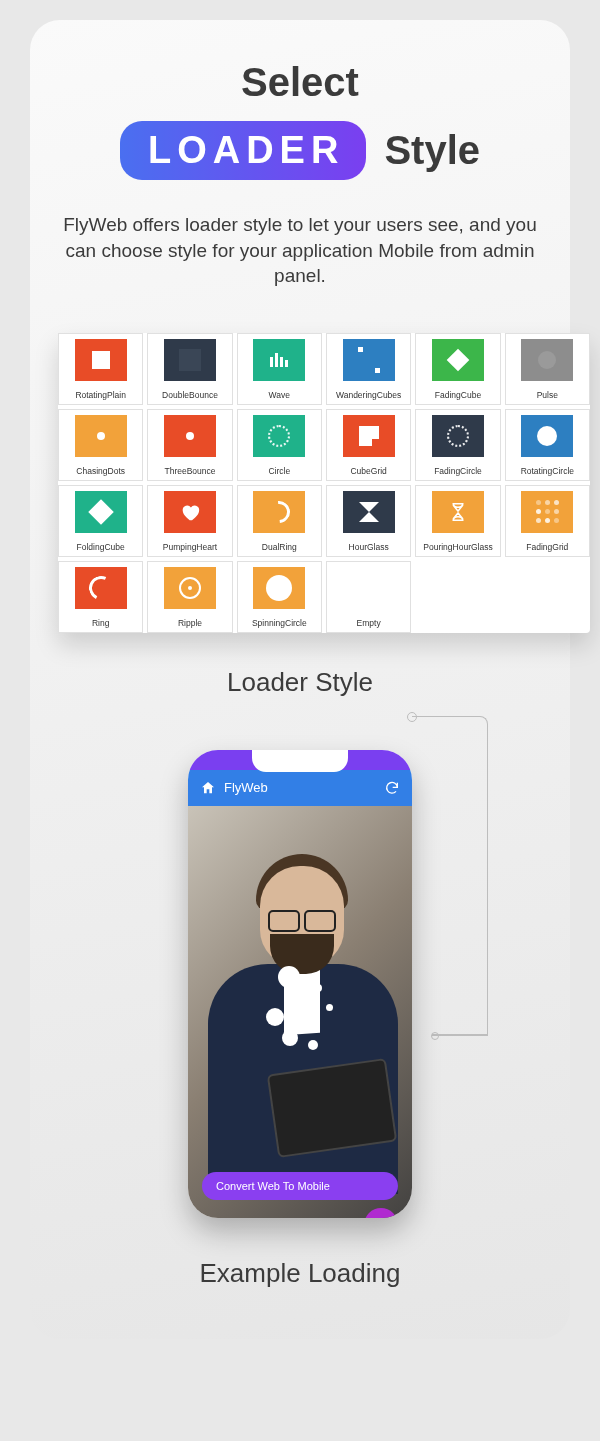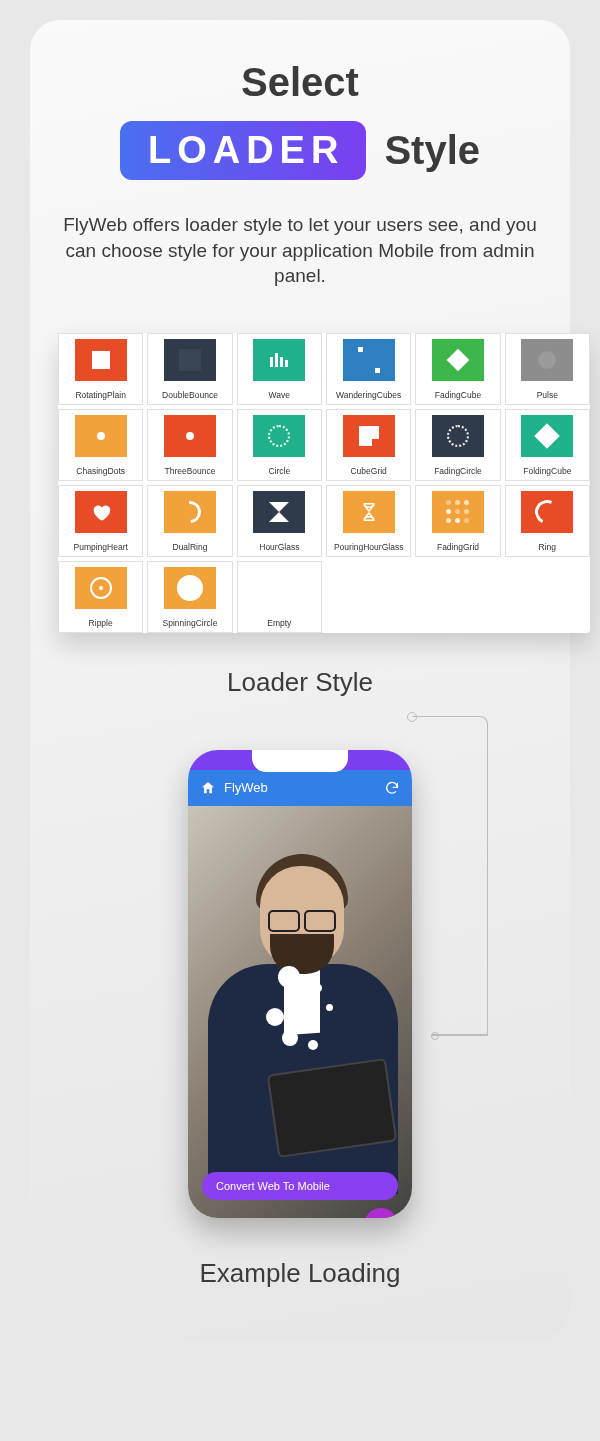--- a/index.html
+++ b/index.html
@@ -33,21 +33,21 @@
     gap: 18px;
     margin-bottom: 32px;
   }
   .pill {
     background: linear-gradient(90deg, #4a6ff0 0%, #7a3ff0 100%);
     color: #fff;
     font-size: 38px;
     font-weight: 800;
     letter-spacing: 6px;
     padding: 8px 22px 8px 28px;
-    border-radius: 12px;
+    border-radius: 22px;
   }
   .title2 {
     font-size: 40px;
     font-weight: 600;
     color: #3b3b3b;
   }
   .desc {
     font-size: 19px;
     color: #3b3b3b;
     line-height: 1.35;
@@ -416,20 +416,30 @@
       </div>
       <div class="cell">
         <div class="swatch">
           <div class="inner" style="width: 52px; height: 42px; background: rgb(47, 58, 74); display: flex; align-items: center; justify-content: center;">
             <div class="inner" style="width:42px;height:42px;display:flex;align-items:center;justify-content:center;">
               <div style="width:22px;height:22px;border-radius:50%;border:2px dotted rgba(255,255,255,0.9)"></div>
             </div>
           </div>
         </div>
         <div class="lbl">FadingCircle</div>
+      </div>
+      <div class="cell">
+        <div class="swatch">
+          <div class="inner" style="width: 52px; height: 42px; background: rgb(45, 127, 193); display: flex; align-items: center; justify-content: center;">
+            <div class="inner" style="width:42px;height:42px;display:flex;align-items:center;justify-content:center;">
+              <div style="width:20px;height:20px;border-radius:50%;background:#fff"></div>
+            </div>
+          </div>
+        </div>
+        <div class="lbl">RotatingCircle</div>
       </div>
       <div class="cell">
         <div class="swatch">
           <div class="inner" style="width: 52px; height: 42px; background: rgb(31, 178, 138); display: flex; align-items: center; justify-content: center;">
             <div class="inner" style="width:42px;height:42px;display:flex;align-items:center;justify-content:center;">
               <div style="width:18px;height:18px;background:#fff;transform:rotate(45deg)"></div>
             </div>
           </div>
         </div>
         <div class="lbl">FoldingCube</div>

